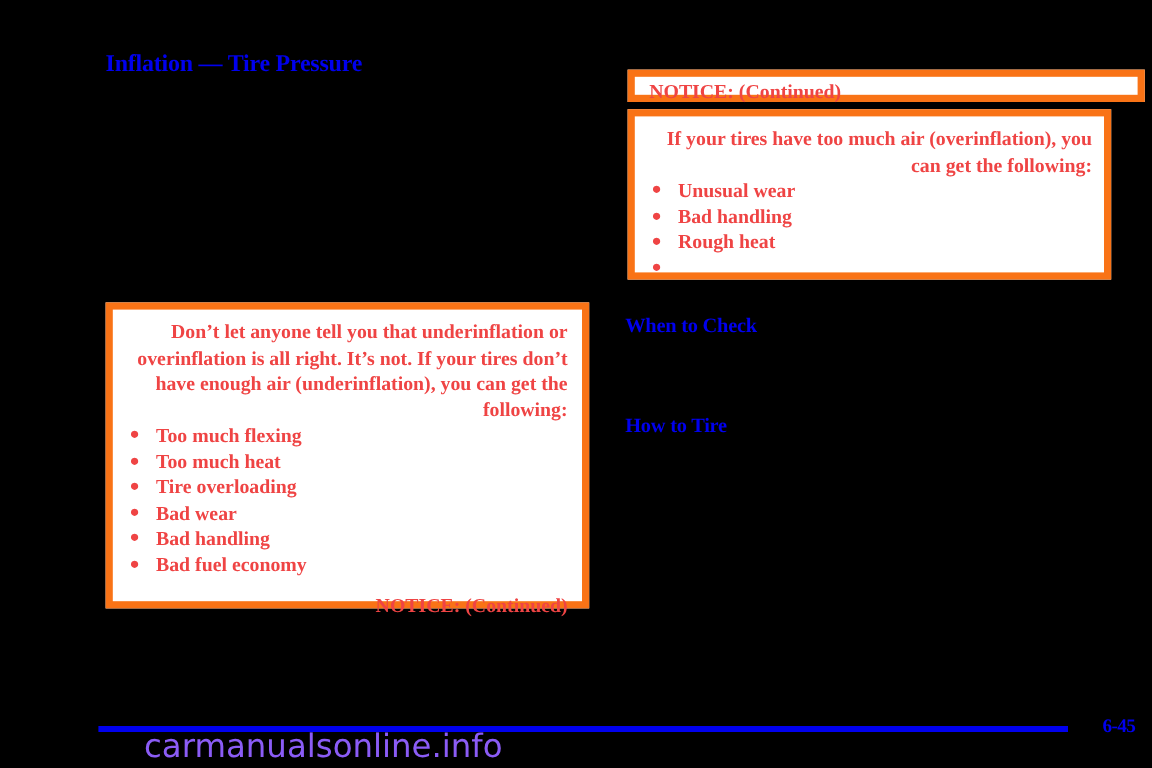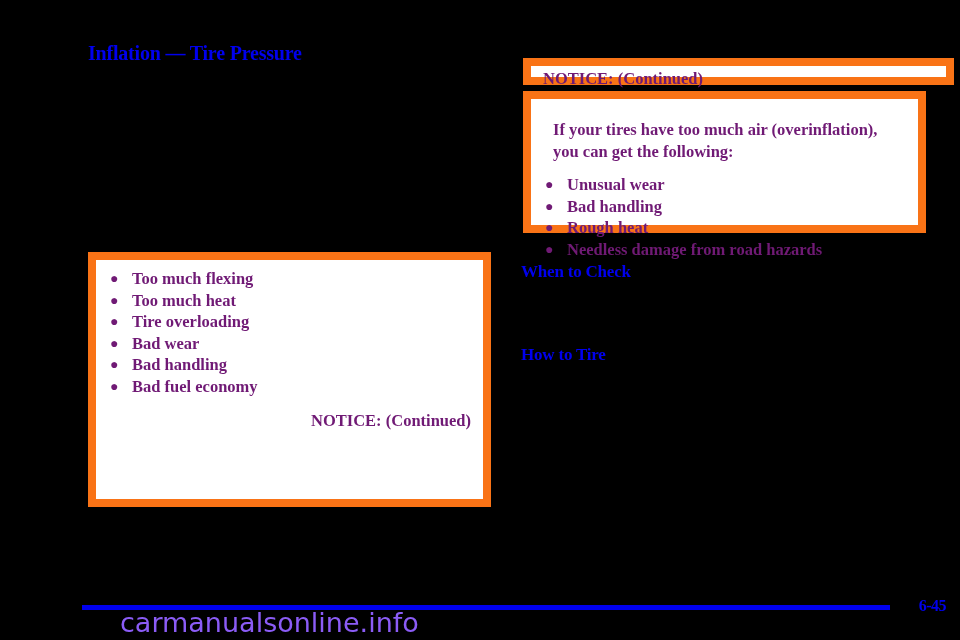--- a/index.html
+++ b/index.html
@@ -50,31 +50,32 @@
     left: 521px;
     top: 345px;
     font-size: 17px;
     line-height: 19px;
   }
 
   
   .notice-box {
     position: absolute;
     background: #ffffff;
-    border: 8px solid #f97316;
+    border: 6px solid #f97316;
     box-sizing: border-box;
-    color: #701a75;
+    color: #ef4444;
   }
 
   .notice-body-text {
     font-family: "Liberation Serif", serif;
     font-weight: bold;
     font-size: 16.5px;
     line-height: 21.5px;
-    margin: 12px;
+    margin: 0;
+    text-align: right;
   }
 
   .notice-list {
     list-style: none;
     margin: 0;
     padding: 0;
   }
   .notice-list li {
     font-family: "Liberation Serif", serif;
     font-weight: bold;
@@ -173,20 +174,21 @@
 </style>
 </head>
 <body>
 
 <div class="page">
 
   <div id="main-heading" class="blue-heading">Inflation — Tire Pressure</div>
 
   <div id="left-notice-box" class="notice-box">
 
+    <p class="notice-body-text">Don’t let anyone tell you that underinflation or overinflation is all right. It’s not. If your tires don’t have enough air (underinflation), you can get the following:</p>
 
     <ul class="notice-list" id="left-list">
       <li>
         <span class="bullet">●</span>
         <span>Too much flexing</span>
       </li>
       <li>
         <span class="bullet">●</span>
         <span>Too much heat</span>
       </li>
@@ -227,21 +229,20 @@
       <li>
         <span class="bullet">●</span>
         <span>Bad handling</span>
       </li>
       <li>
         <span class="bullet">●</span>
         <span>Rough heat</span>
       </li>
       <li>
         <span class="bullet">●</span>
-        <span>Needless damage from road hazards</span>
       </li>
     </ul>
   </div>
 
   <div id="when-to-check-heading" class="blue-heading">When to Check</div>
 
   <div id="how-to-check-heading" class="blue-heading">How to Tire</div>
 
   <div id="footer-rule"></div>
 

